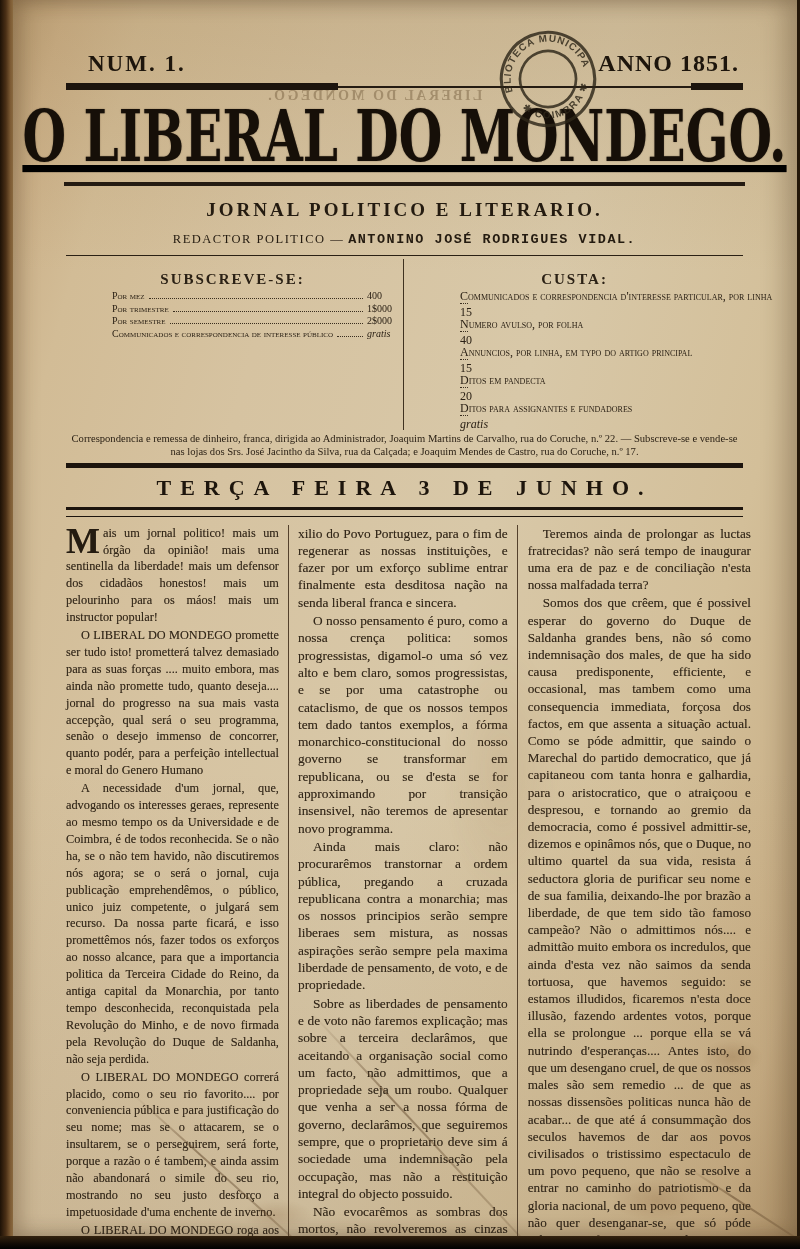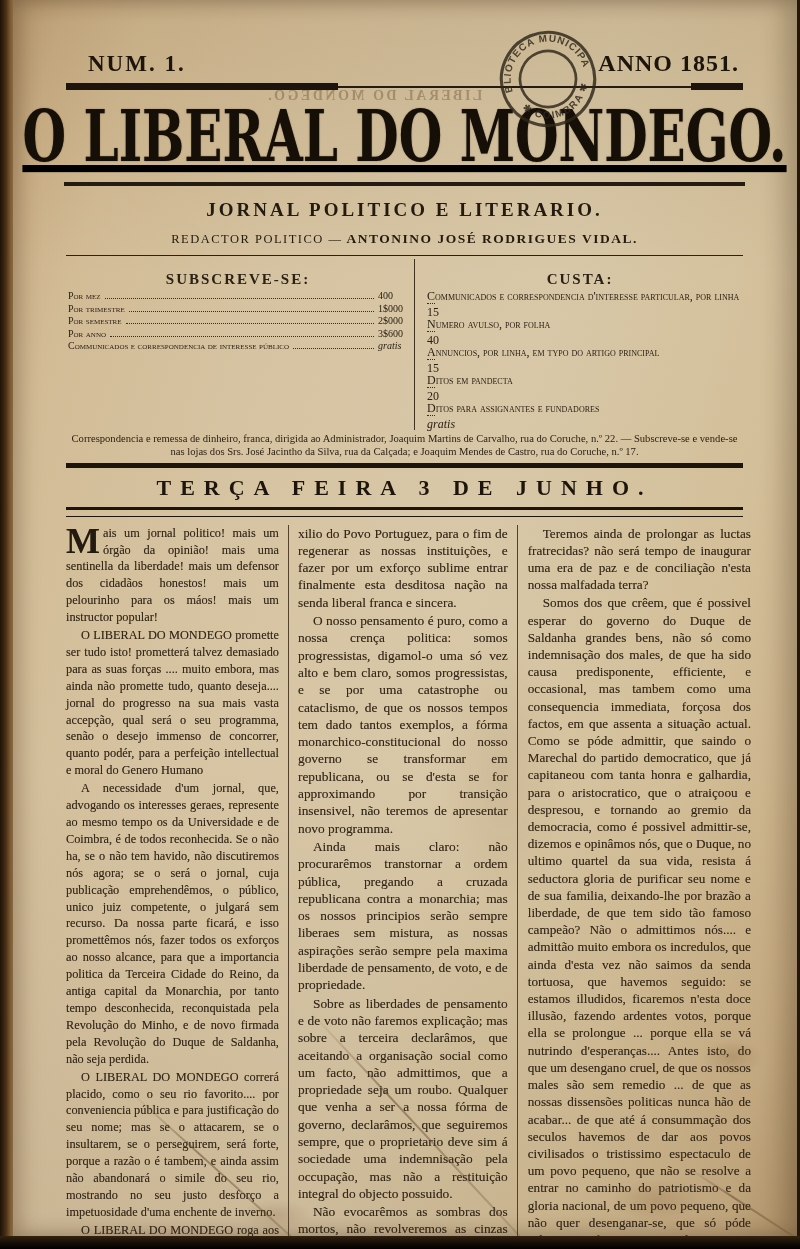--- a/index.html
+++ b/index.html
@@ -43,30 +43,30 @@
     font-size:50px;letter-spacing:0px;color:#160f08;
     transform:scaleY(1.42);transform-origin:top center;
     text-shadow:0 0 1px rgba(30,20,10,.6);
     white-space:nowrap;
   }
   .mast-rule{height:3.5px;background:#241b12;margin:0 52px;}
   .subtitle{text-align:center;font-size:19px;letter-spacing:3px;font-weight:600;
     color:#241b10;margin-top:13px;}
   .editor-line{text-align:center;margin-top:8px;color:#241b10;}
   .editor-prefix{font-size:12.5px;letter-spacing:1.5px;}
-  .editor-name{font-size:13.5px;font-weight:bold;letter-spacing:1.5px;}
+  .editor-name{font-size:13.5px;font-weight:bold;letter-spacing:1.5px;font-family:Liberation Mono, monospace;}
   .thin-rule{height:1.6px;background:#2a2014;margin:8px 54px 0 54px;}
 
   
   .pricing{display:flex;margin:3px 54px 0 54px;color:#2b2115;}
   .pr-col{padding:1px 6px 0 2px;}
   .pr-left{width:52%;}
   .pr-right{width:48%;border-left:1.4px solid #3f3220;padding-left:8px;}
   .pr-title{text-align:center;font-weight:bold;font-size:15px;letter-spacing:2px;margin:11px 0 2px;}
-  .price-row{display:flex;align-items:baseline;font-variant:small-caps;font-size:10px;line-height:12.5px;white-space:nowrap;}
+  .price-row{display:flex;align-items:baseline;font-variant:small-caps;font-size:10px;line-height:12.5px;white-space:nowrap;margin-left:44px;}
   .pr-right .price-row{font-size:12px;flex-direction:column;}
   .price-row .dots{flex:1;min-width:8px;border-bottom:1.6px dotted #3a2e1f;margin:0 4px 2px 4px;}
   .price-row .val{min-width:30px;text-align:left;}
   .val.it{font-style:italic;font-variant:normal;}
   .admin-note{margin:2px 54px 0 54px;font-size:10.6px;line-height:13px;color:#2b2115;text-align:center;}
   .heavy-rule{height:4.5px;background:#1c140d;margin:5px 54px 0 54px;}
 
   
   .dateline{
     text-align:center;font-size:22px;font-weight:bold;letter-spacing:9px;
@@ -137,25 +137,20 @@
       </div>
       <div class="price-row">
         <span class="lbl">Por trimestre</span>
           <span class="dots"></span>
           <span class="val">1$000</span>
       </div>
       <div class="price-row">
         <span class="lbl">Por semestre</span>
           <span class="dots"></span>
           <span class="val">2$000</span>
-      </div>
-      <div class="price-row">
-        <span class="lbl">Por anno</span>
-          <span class="dots"></span>
-          <span class="val">3$600</span>
       </div>
       <div class="price-row">
         <span class="lbl">Communicados e correspondencia de interesse público</span>
           <span class="dots"></span>
           <span class="val it">gratis</span>
       </div>
     </div>
     <div class="pr-col pr-right">
       <div class="pr-title">CUSTA:</div>
       <div class="price-row">

